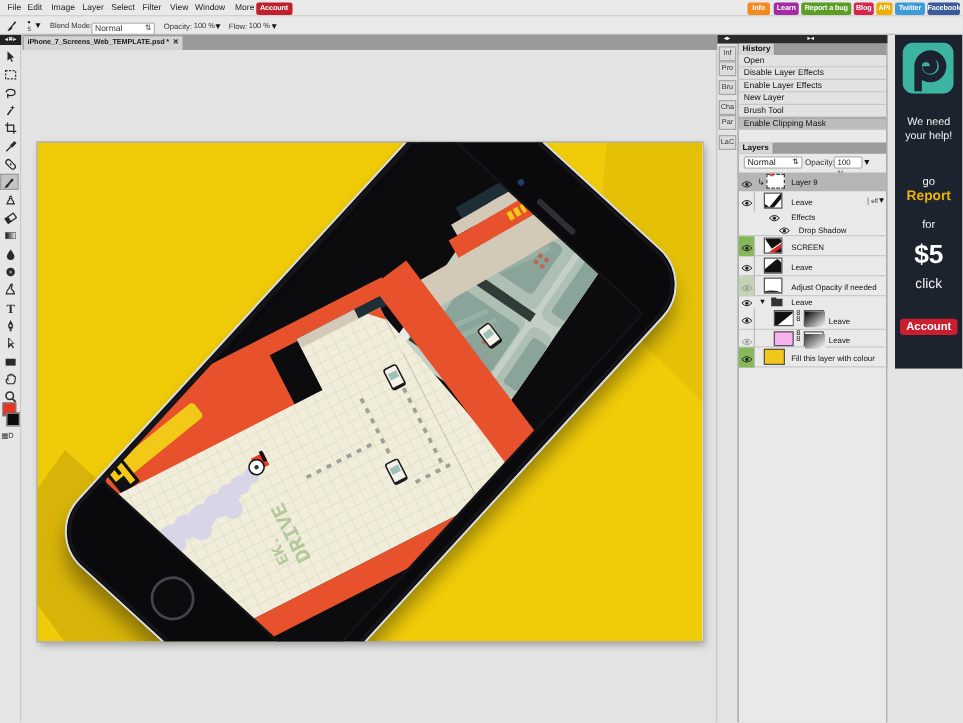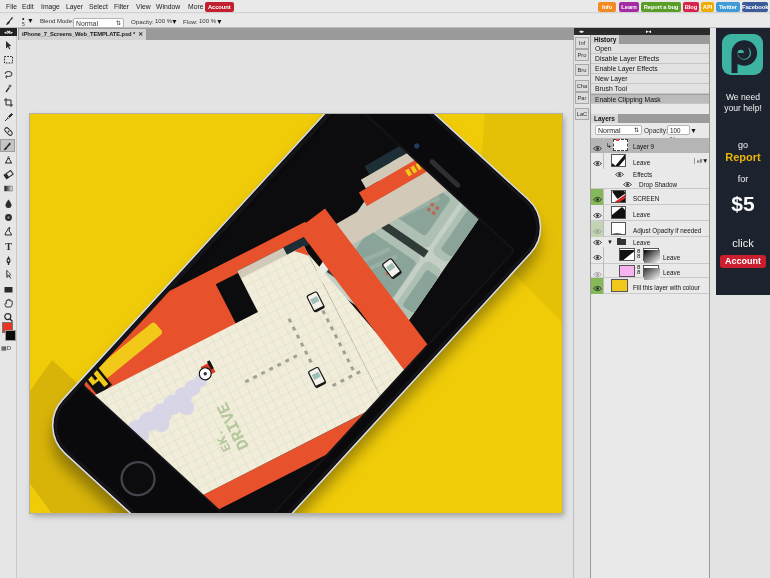--- a/index.html
+++ b/index.html
@@ -577,16 +577,16 @@
 <div class="abs" id="promo">
   <svg style="position:absolute;left:6px;top:6px" width="41" height="41" viewBox="0 0 41 41">
     <rect x="0" y="0" width="41" height="41" rx="9" fill="#3db3a2"></rect>
     <path d="M12.5 39 L12.5 19 A9.8 9.8 0 0 1 32.1 19 A9.8 9.8 0 0 1 12.5 19 A6.2 6.2 0 0 1 24.9 19 A3 3 0 0 1 18.9 19" fill="none" stroke="#1d232e" stroke-width="6"></path>
   </svg>
   <div style="position:absolute;top:64px;width:54px;font-size:8.6px;color:#f2f2f2;line-height:10.5px">We need<br>your help!</div>
   <div style="position:absolute;top:112px;width:54px;font-size:9px;color:#f2f2f2">go</div>
   <div style="position:absolute;top:123px;width:54px;font-size:11px;font-weight:bold;color:#e8b40a">Report</div>
   <div style="position:absolute;top:146px;width:54px;font-size:9px;color:#f2f2f2">for</div>
   <div style="position:absolute;top:164px;width:54px;font-size:21px;font-weight:bold;color:#fff">$5</div>
-  <div style="position:absolute;top:209px;width:54px;font-size:11px;color:#f2f2f2">click</div>
+  <div style="position:absolute;top:193px;width:54px;font-size:11px;color:#f2f2f2">click</div>
   <div style="position:absolute;top:227px;left:4px;width:46px;height:13px;background:#cb1f2f;border-radius:3px;font-size:9px;font-weight:bold;color:#fff;line-height:13px">Account</div>
 </div>
 <div class="abs" id="belowpromo"></div>
 
 </body></html>

